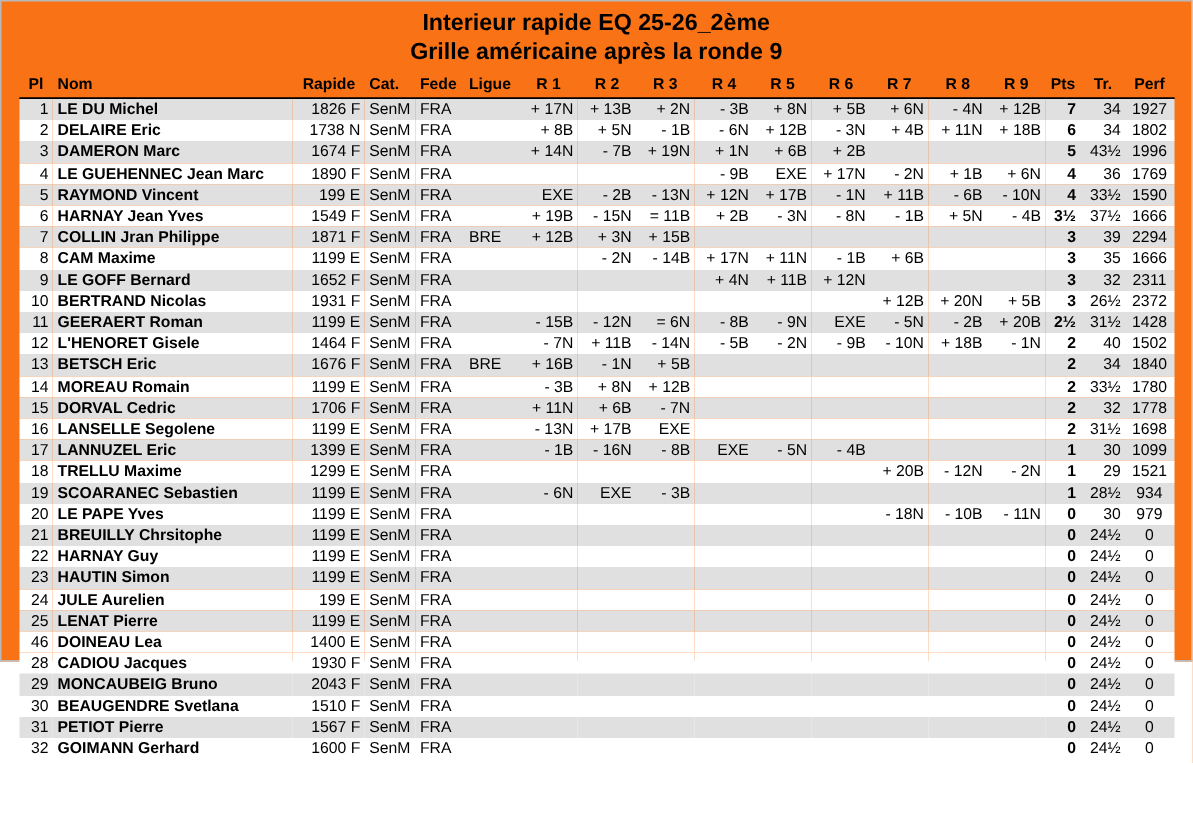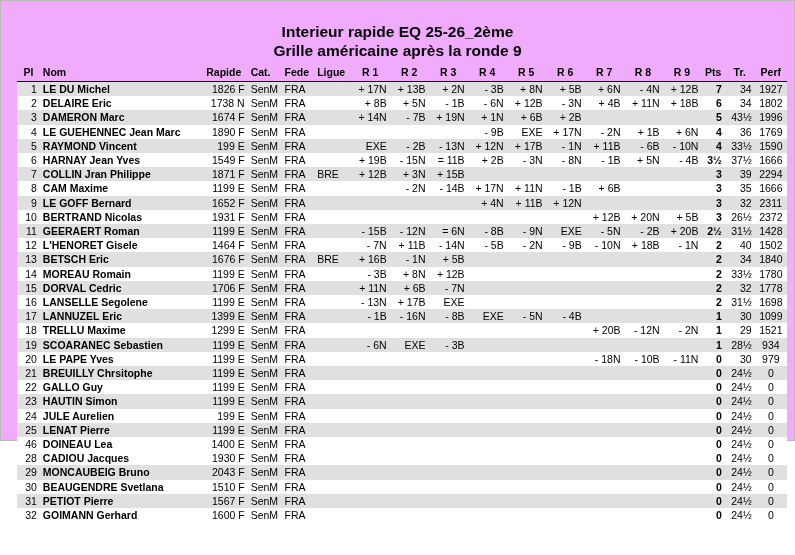--- a/index.html
+++ b/index.html
@@ -13,22 +13,22 @@
     height: 555px;
     font-family: "Liberation Sans", sans-serif;
     color: #000000;
     overflow: hidden;
   }
   #page {
     width: 795px;
     height: 441px;
     position: relative;
     border: 1px solid #b9b9b9;
-    background: #f0abfc;
-    padding: 16px;
+    background: #f97316;
+    padding: 0;
   }
   .titles {
     text-align: center;
     padding-top: 5px;
   }
   .title-line {
     font-size: 15.5px;
     font-weight: bold;
     line-height: 19px;
     letter-spacing: 0px;
@@ -525,21 +525,21 @@
           <td class="c-r"></td>
           <td class="c-r"></td>
           <td class="c-r"></td>
           <td class="c-r"></td>
           <td class="c-pts">0</td>
           <td class="c-tr">24½</td>
           <td class="c-perf">0</td>
         </tr>
         <tr class="even">
           <td class="c-pl">22</td>
-          <td class="c-nom">GALLO Guy</td>
+          <td class="c-nom">HARNAY Guy</td>
           <td class="c-rap">1199 E</td>
           <td class="c-cat">SenM</td>
           <td class="c-fede">FRA</td>
           <td class="c-ligue"></td>
           <td class="c-r"></td>
           <td class="c-r"></td>
           <td class="c-r"></td>
           <td class="c-r"></td>
           <td class="c-r"></td>
           <td class="c-r"></td>

